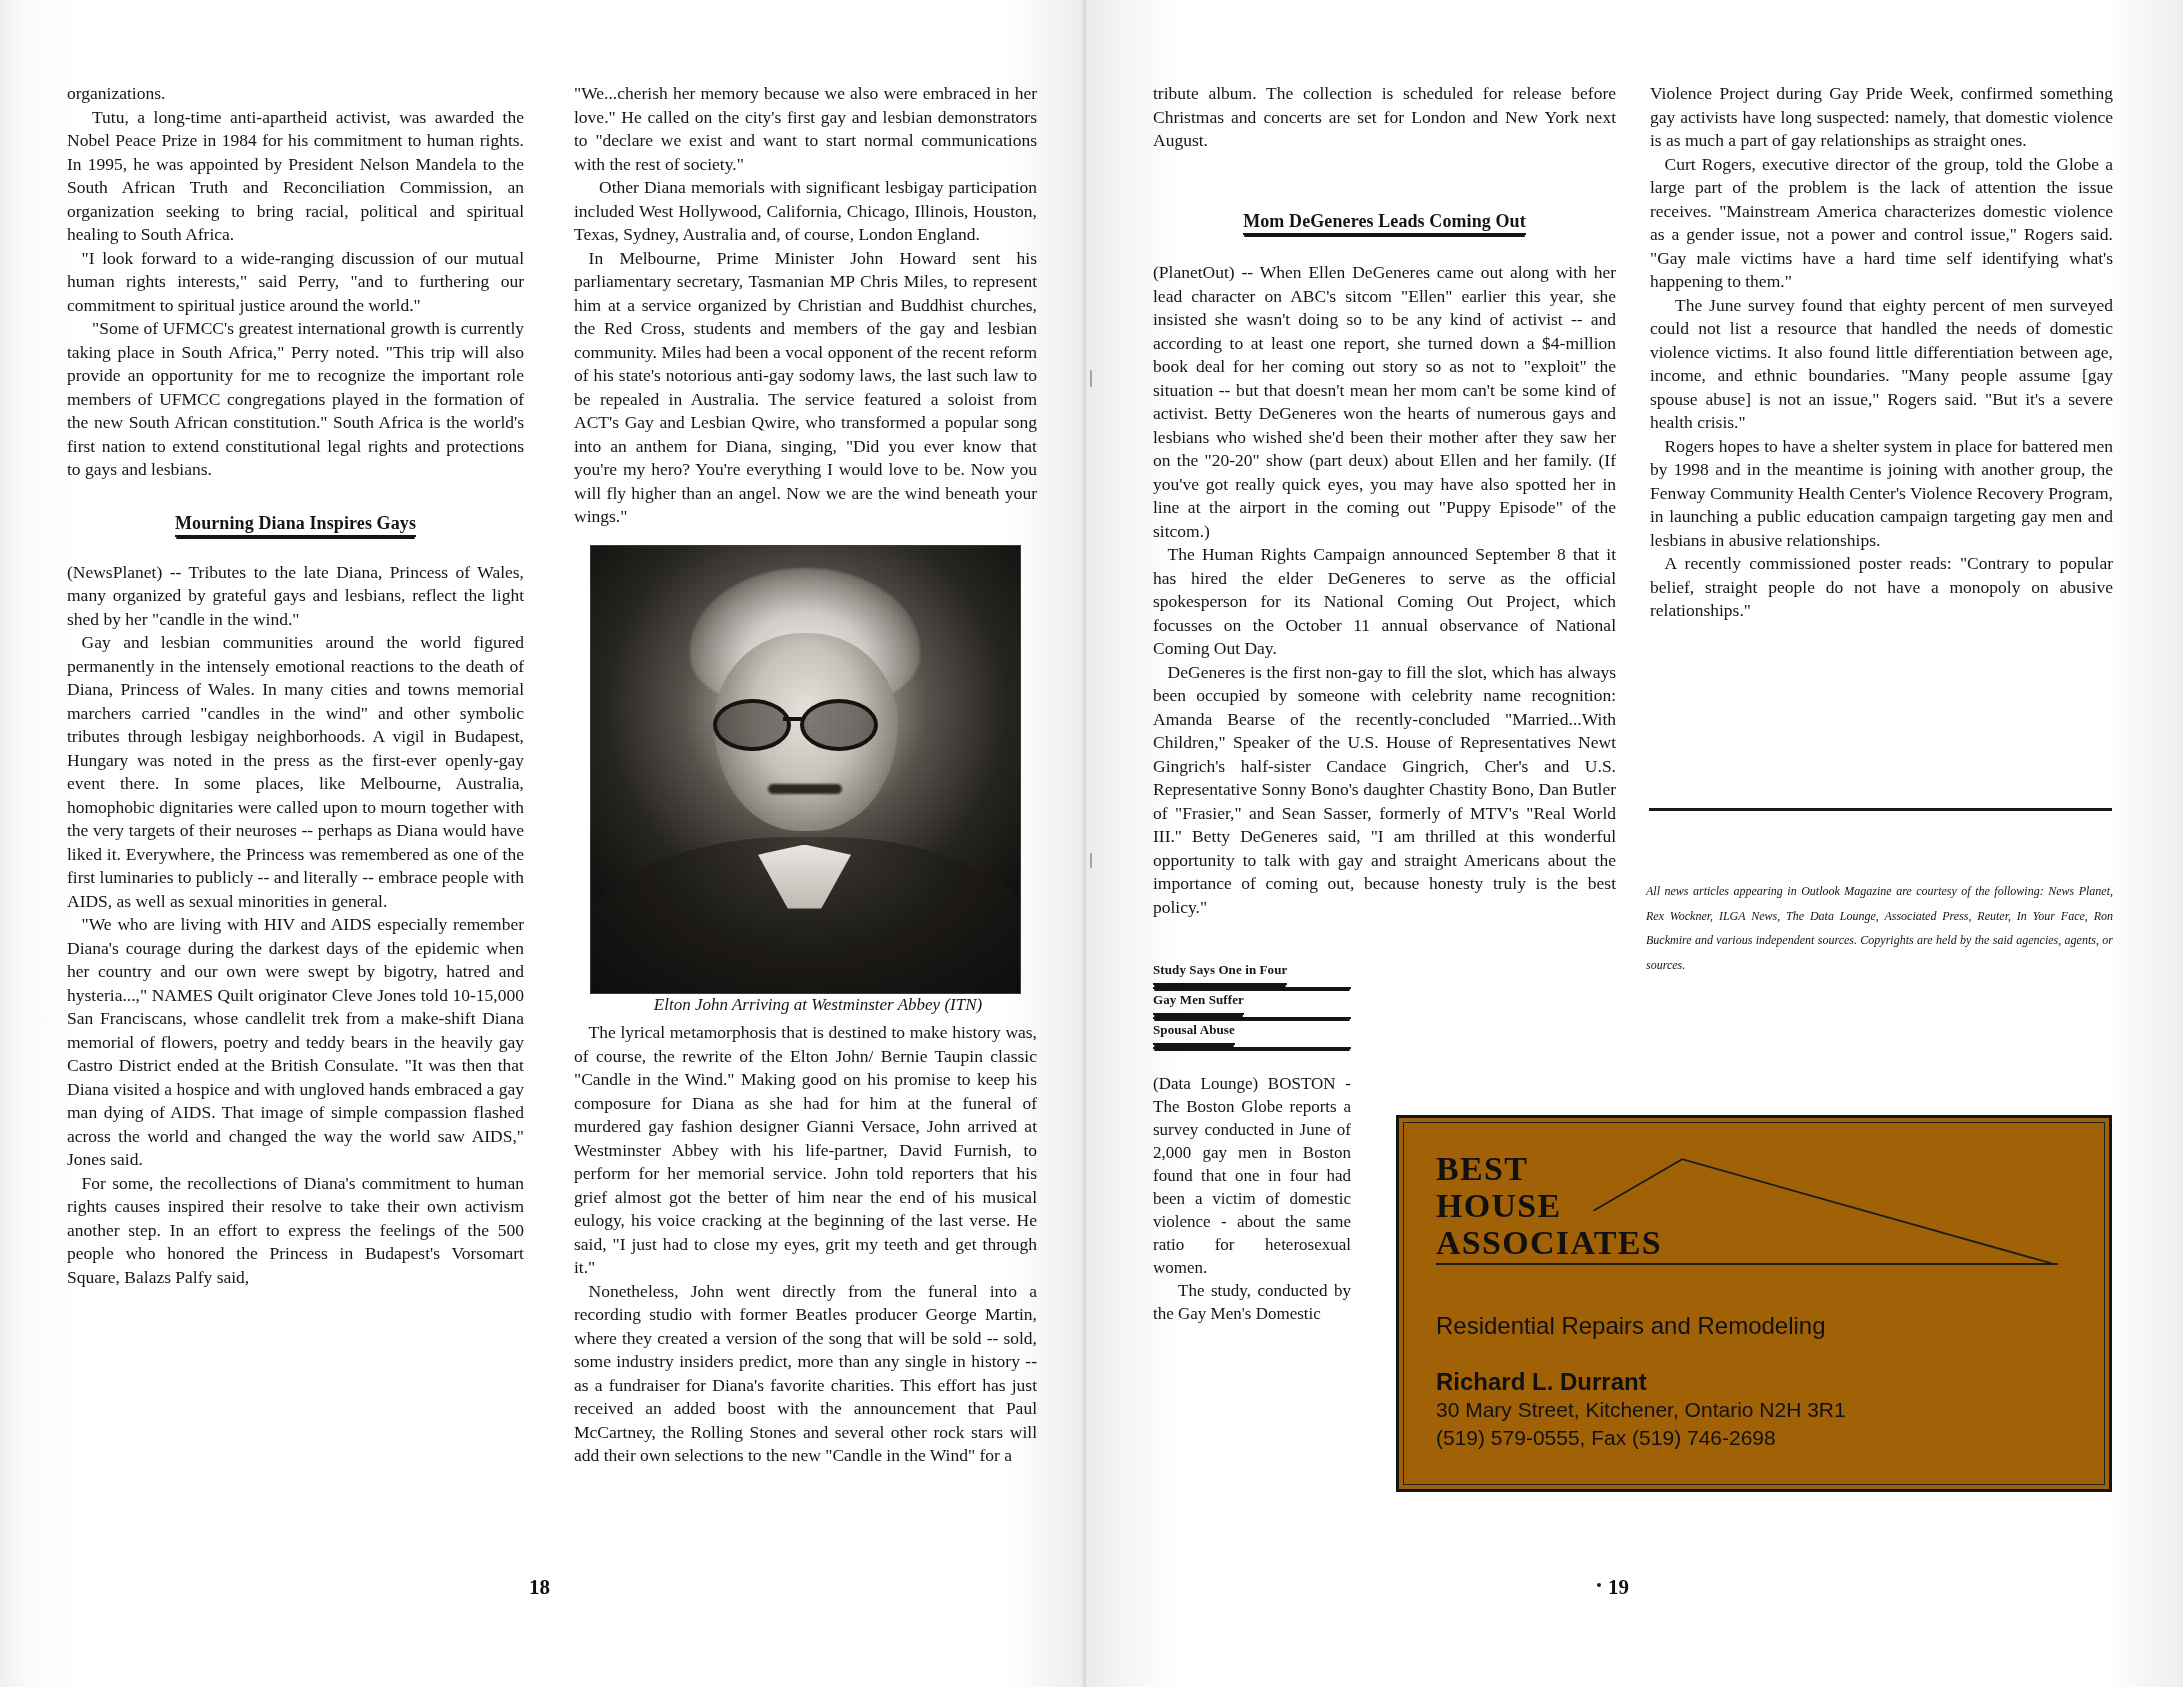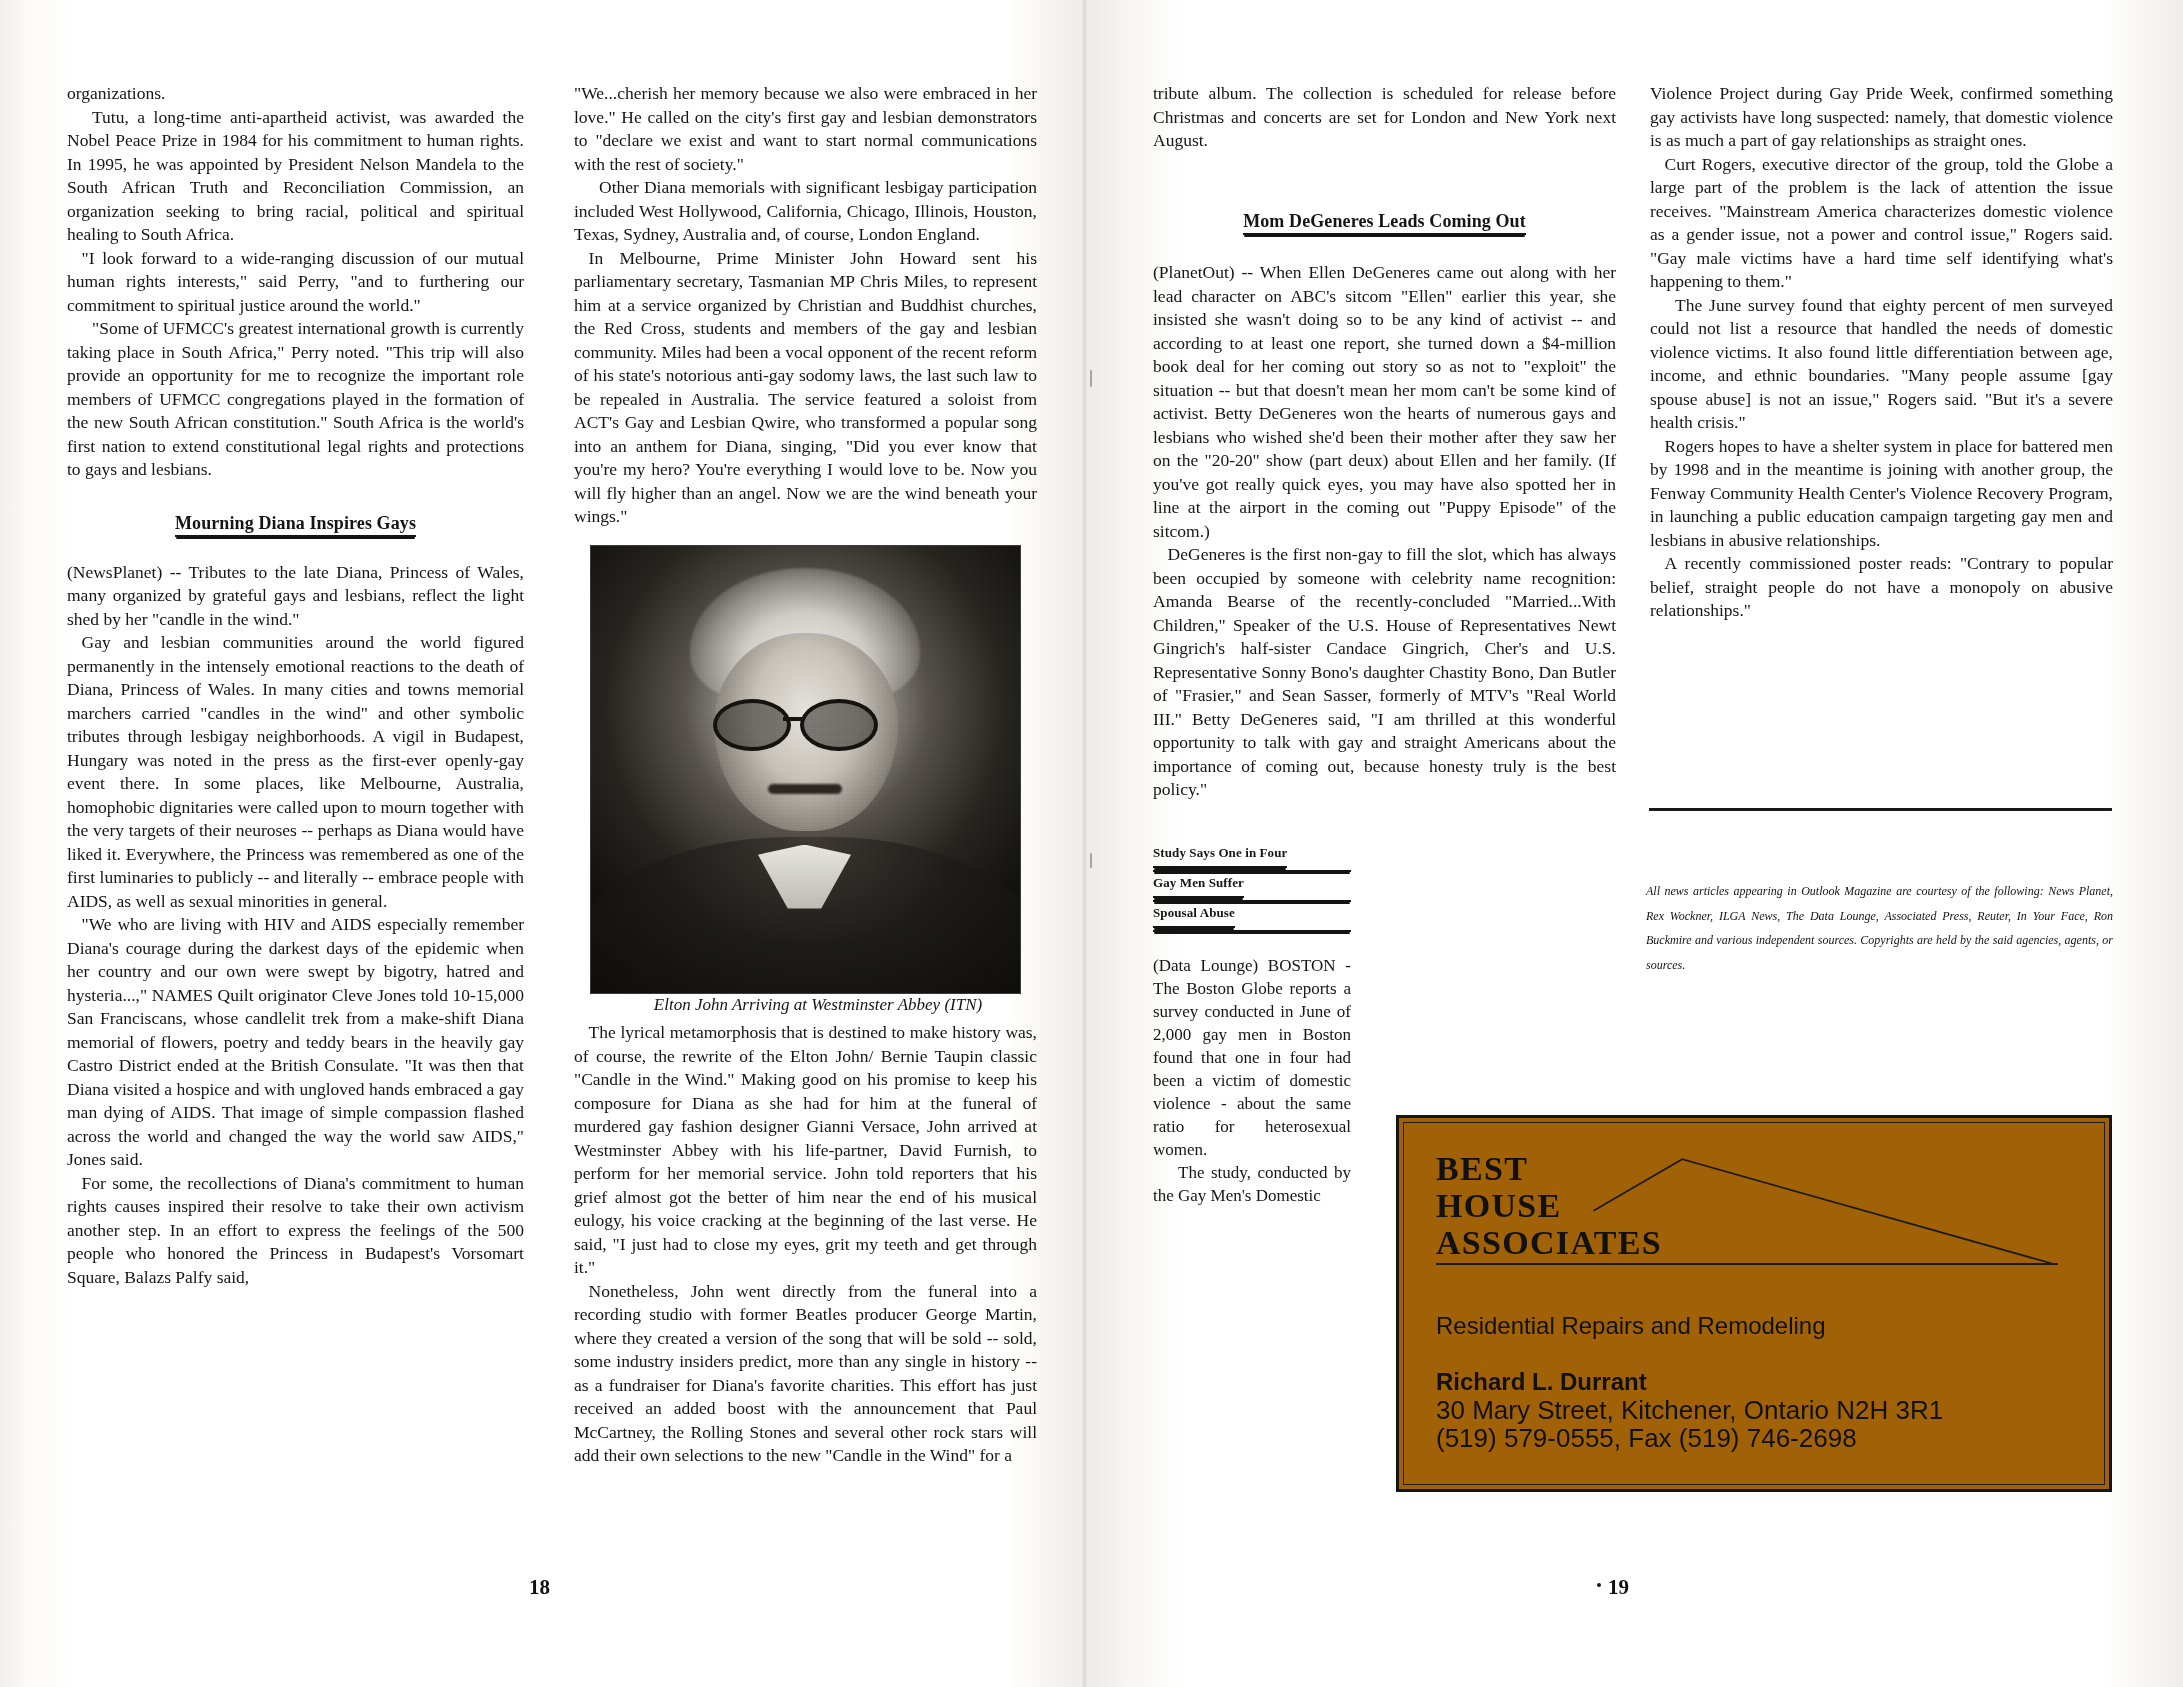--- a/index.html
+++ b/index.html
@@ -171,21 +171,21 @@
   .ad-tag{
     font-family:"Liberation Sans", sans-serif;
     font-size:24px;margin-top:36px;color:#111;
   }
   .ad-name{
     font-family:"Liberation Sans", sans-serif;
     font-weight:bold;font-size:24px;margin-top:28px;color:#111;
   }
   .ad-line{
     font-family:"Liberation Sans", sans-serif;
-    font-size:26px;line-height:28px;color:#111;
+    font-size:21px;line-height:28px;color:#111;
   }
 
   
   .folio{
     position:absolute;font-weight:bold;font-size:21px;color:#111;
   }
   #folio-left{left:529px;top:1575px;}
   #folio-right{left:1608px;top:1575px;}
   .folio-dot{
     position:absolute;left:1597px;top:1583px;width:4px;height:4px;background:#1b1b1b;border-radius:50%;
@@ -241,20 +241,21 @@
 </div>
 
 <div class="col" id="col3">
   <p class="noindent">tribute album. The collection is scheduled for release before Christmas and concerts are set for London and New York next August.</p>
 
   <div class="headline" style="margin:57px 0 29px 0;">
     <span>Mom DeGeneres Leads Coming Out</span>
   </div>
 
   <p class="noindent">(PlanetOut) -- When Ellen DeGeneres came out along with her lead character on ABC's sitcom "Ellen" earlier this year, she insisted she wasn't doing so to be any kind of activist -- and according to at least one report, she turned down a $4-million book deal for her coming out story so as not to "exploit" the situation -- but that doesn't mean her mom can't be some kind of activist. Betty DeGeneres won the hearts of numerous gays and lesbians who wished she'd been their mother after they saw her on the "20-20" show (part deux) about Ellen and her family. (If you've got really quick eyes, you may have also spotted her in line at the airport in the coming out "Puppy Episode" of the sitcom.)</p>
+  <p class="tight">The Human Rights Campaign announced September 8 that it has hired the elder DeGeneres to serve as the official spokesperson for its National Coming Out Project, which focusses on the October 11 annual observance of National Coming Out Day.</p>
   <p class="tight">DeGeneres is the first non-gay to fill the slot, which has always been occupied by someone with celebrity name recognition: Amanda Bearse of the recently-concluded "Married...With Children," Speaker of the U.S. House of Representatives Newt Gingrich's half-sister Candace Gingrich, Cher's and U.S. Representative Sonny Bono's daughter Chastity Bono, Dan Butler of "Frasier," and Sean Sasser, formerly of MTV's "Real World III." Betty DeGeneres said, "I am thrilled at this wonderful opportunity to talk with gay and straight Americans about the importance of coming out, because honesty truly is the best policy."</p>
 
   <div class="narrow">
     <div class="headline stack" style="margin:40px 0 22.5px 0;text-align:left;">
       <span class="ln"><span>Study Says One in Four</span></span>
       <span class="ln"><span> Gay Men  Suffer</span></span>
       <span class="ln"><span>Spousal Abuse</span></span>
     </div>
     <p class="noindent">(Data Lounge) BOSTON - The Boston Globe reports a survey conducted in June of 2,000 gay men in Boston found that one in four had been a victim of domestic violence - about the same ratio for heterosexual women.</p>
     <p>The study, conducted by the Gay Men's Domestic</p>

